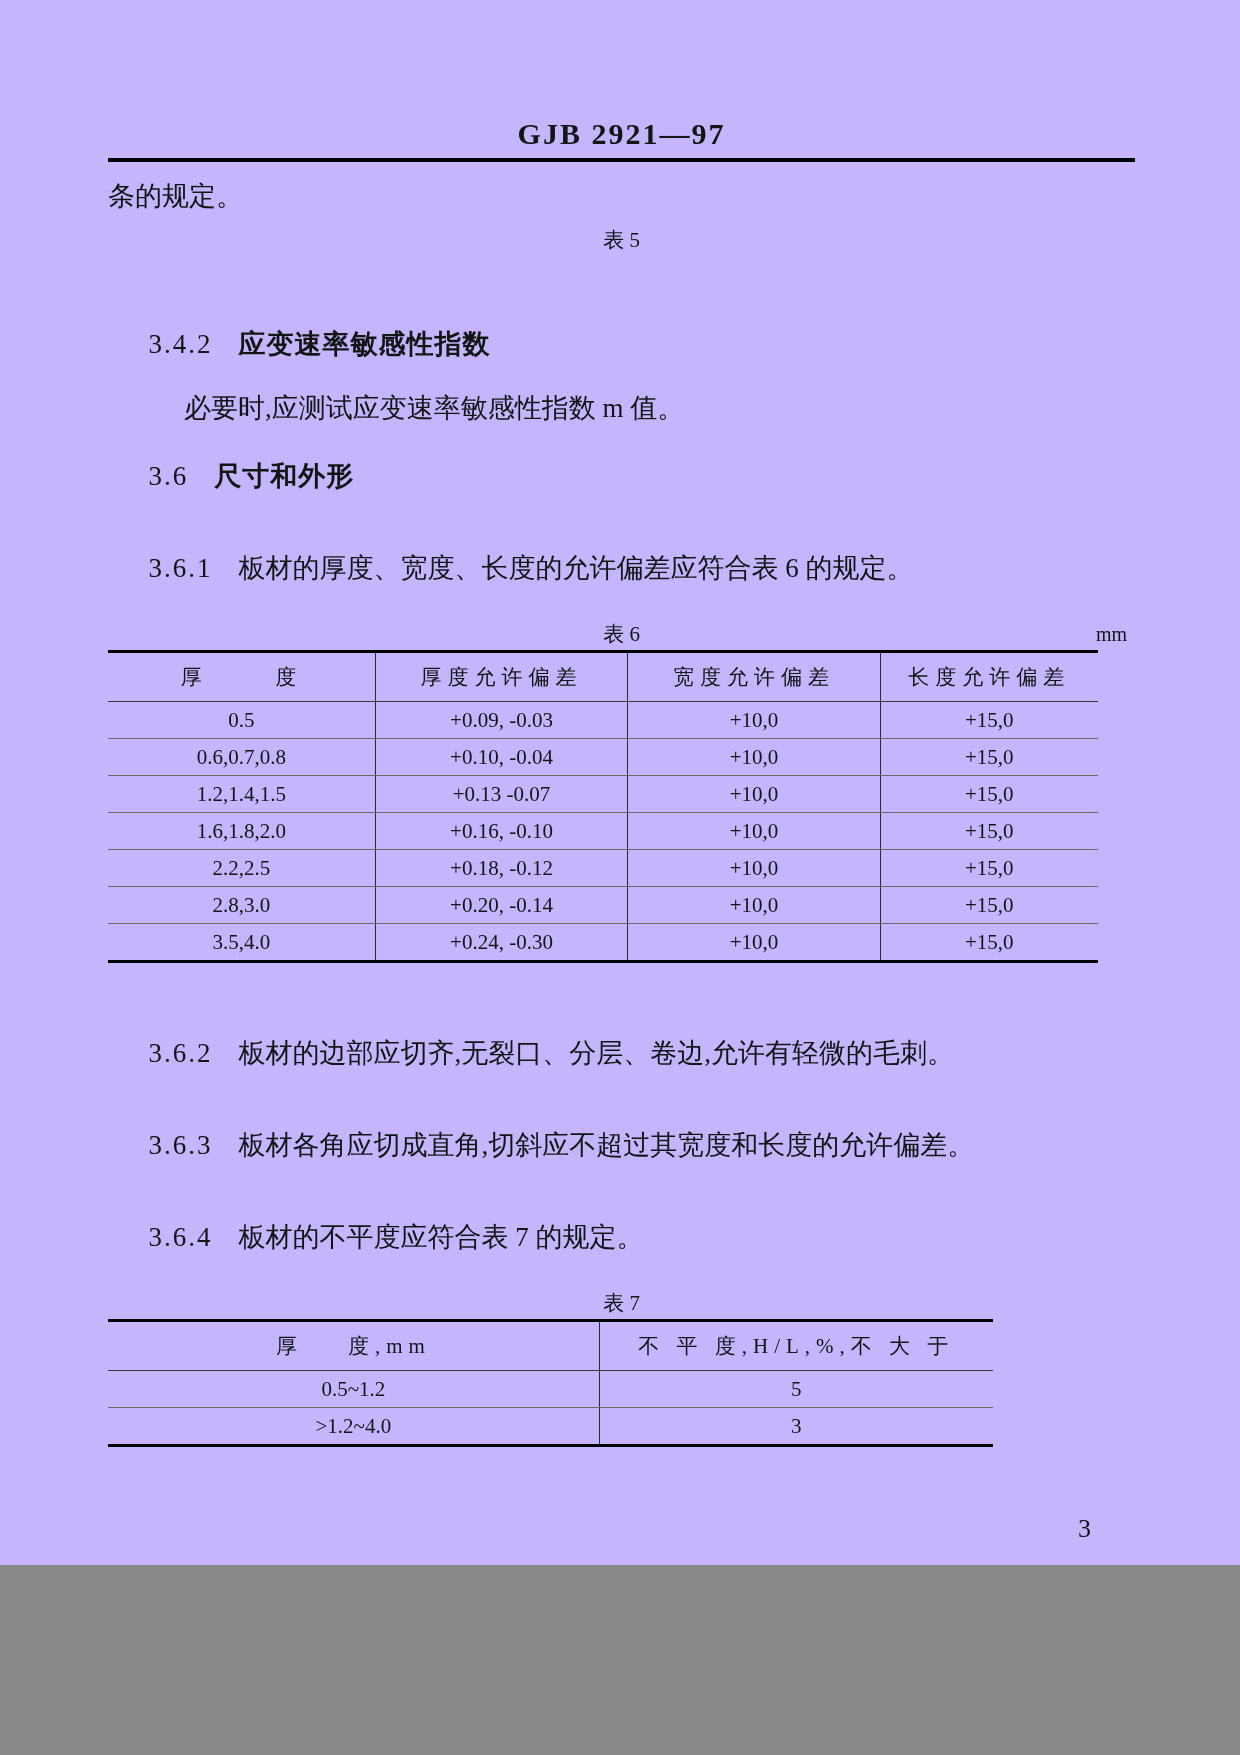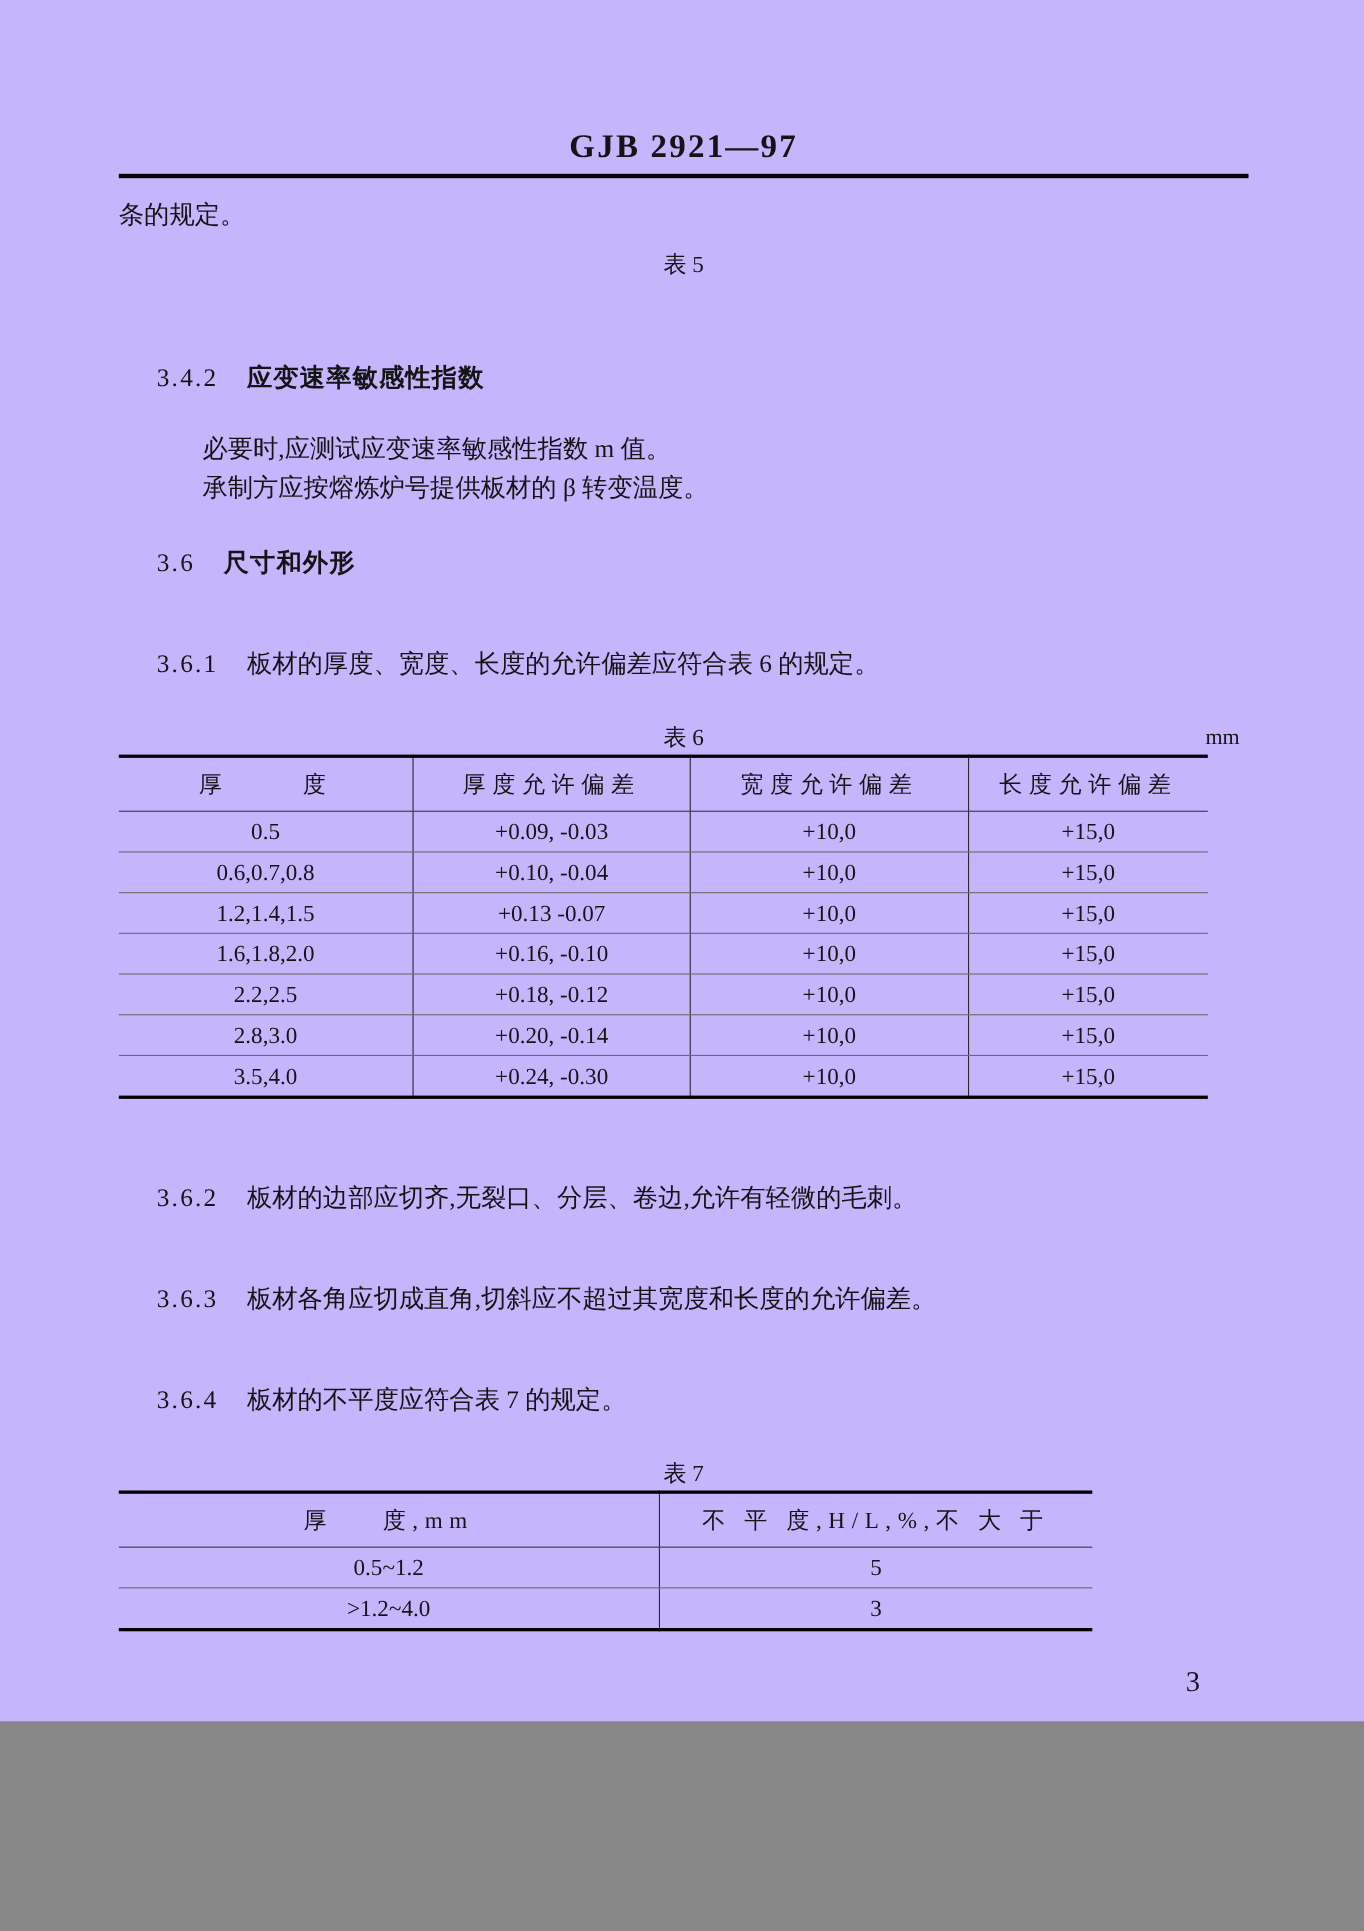--- a/index.html
+++ b/index.html
@@ -4,21 +4,21 @@
 <style>
   html,body{margin:0;padding:0;background:#888;}
   .page{
     width:1240px;height:1565px;background:#c4b5fd;color:#141414;
     position:relative;margin:0 auto;overflow:hidden;
     font-family:"Liberation Serif","DejaVu Serif",serif;
   }
   .content{padding:118px 105px 0 108px;}
   .doc-header{text-align:center;font-size:30px;font-weight:bold;letter-spacing:2px;line-height:32px;}
   .header-rule{height:4px;background:#000;margin-top:8px;}
-  .line{font-size:23px;line-height:28px;margin-top:8px;white-space:pre-wrap;}
+  .line{font-size:27px;line-height:28px;margin-top:8px;white-space:pre-wrap;}
   .intro{margin-top:20px;}
   .clause-num{display:inline-block;margin-right:26px;letter-spacing:2px;}
   .heading .clause-num{font-weight:normal;}
   .heading .sec-title{font-weight:bold;letter-spacing:1px;}
   .para-indent{margin-left:76px;}
   .tbl-caption{font-size:21px;line-height:28px;text-align:center;margin-top:10px;position:relative;}
   .tbl-caption .unit{position:absolute;right:8px;top:0;font-size:20px;}
   table{border-collapse:collapse;width:100%;table-layout:fixed;
         border-top:3px solid #000;border-bottom:3px solid #000;}
   th,td{font-size:21px;text-align:center;white-space:pre;font-weight:normal;
@@ -46,21 +46,20 @@
 
     <div class="line intro">条的规定。</div>
 
     <div class="tbl-caption cap5">表 5</div>
 
     <div class="line heading mt-sec">
       <span class="clause-num">3.4.2</span><span class="sec-title">应变速率敏感性指数</span>
     </div>
     <div class="line para-indent">必要时,应测试应变速率敏感性指数 m 值。</div>
 
-    <div class="line para-indent">承制方应按熔炼炉号提供板材的 β 转变温度。</div>
 
     <div class="line heading" style="margin-top:12px">
       <span class="clause-num">3.6</span><span class="sec-title">尺寸和外形</span>
     </div>
     <div class="line">
       <span class="clause-num">3.6.1</span><span>板材的厚度、宽度、长度的允许偏差应符合表 6 的规定。</span>
     </div>
 
     <div class="tbl-caption">
       <span>表 6</span>

